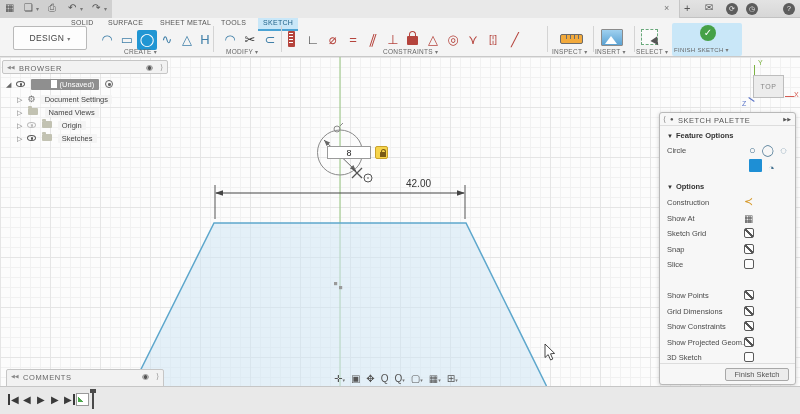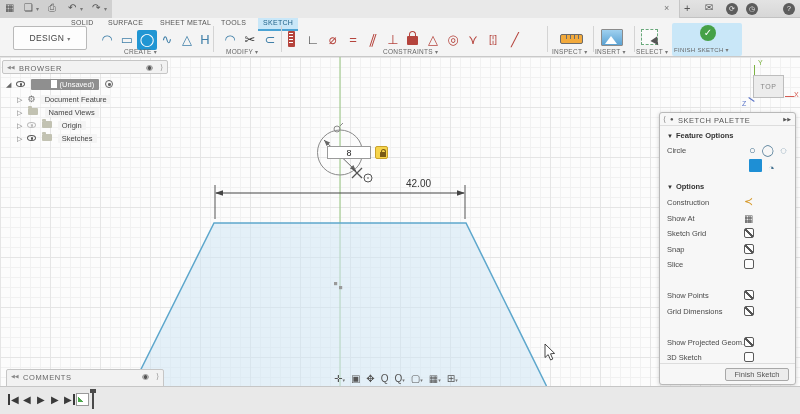--- a/index.html
+++ b/index.html
@@ -272,21 +272,21 @@
     </div>
     <div class="brow" style="left:6px;top:21px">
       <span class="expander" style="position:static">◢</span>
       <span class="eye" style="margin:0 3px"></span>
       <span class="unsaved-chip"><i class="doc-ic"></i><span>(Unsaved)</span></span>
       <span class="radio-ic"></span>
     </div>
     <div class="brow" style="left:17px;top:36px">
       <span class="expander" style="position:static">▷</span>
       <span style="color:#777;font-size:9px;margin:0 3px">⚙</span>
-      <span class="chip">Document Feature</span>
+      <span class="chip">Document Settings</span>
     </div>
     <div class="brow" style="left:17px;top:49px">
       <span class="expander" style="position:static">▷</span>
       <span class="folder" style="margin:0 4px"></span>
       <span class="chip">Named Views</span>
     </div>
     <div class="brow" style="left:17px;top:62px">
       <span class="expander" style="position:static">▷</span>
       <span class="eye dim" style="margin:0 3px"></span>
       <span class="folder" style="margin-right:4px"></span>
@@ -342,20 +342,24 @@
       <div class="prow" style="top:144px">
         <span>Slice</span>
         <span class="ctrl cb"></span>
       </div>
       <div class="prow" style="top:175px">
         <span>Show Points</span>
         <span class="ctrl cb checked"></span>
       </div>
       <div class="prow" style="top:190.5px">
         <span>Grid Dimensions</span>
+        <span class="ctrl cb checked"></span>
+      </div>
+      <div class="prow" style="top:206px">
+        <span>Show Constraints</span>
         <span class="ctrl cb checked"></span>
       </div>
       <div class="prow" style="top:221.5px">
         <span>Show Projected Geom...</span>
         <span class="ctrl cb checked"></span>
       </div>
       <div class="prow" style="top:237px">
         <span>3D Sketch</span>
         <span class="ctrl cb"></span>
       </div>

